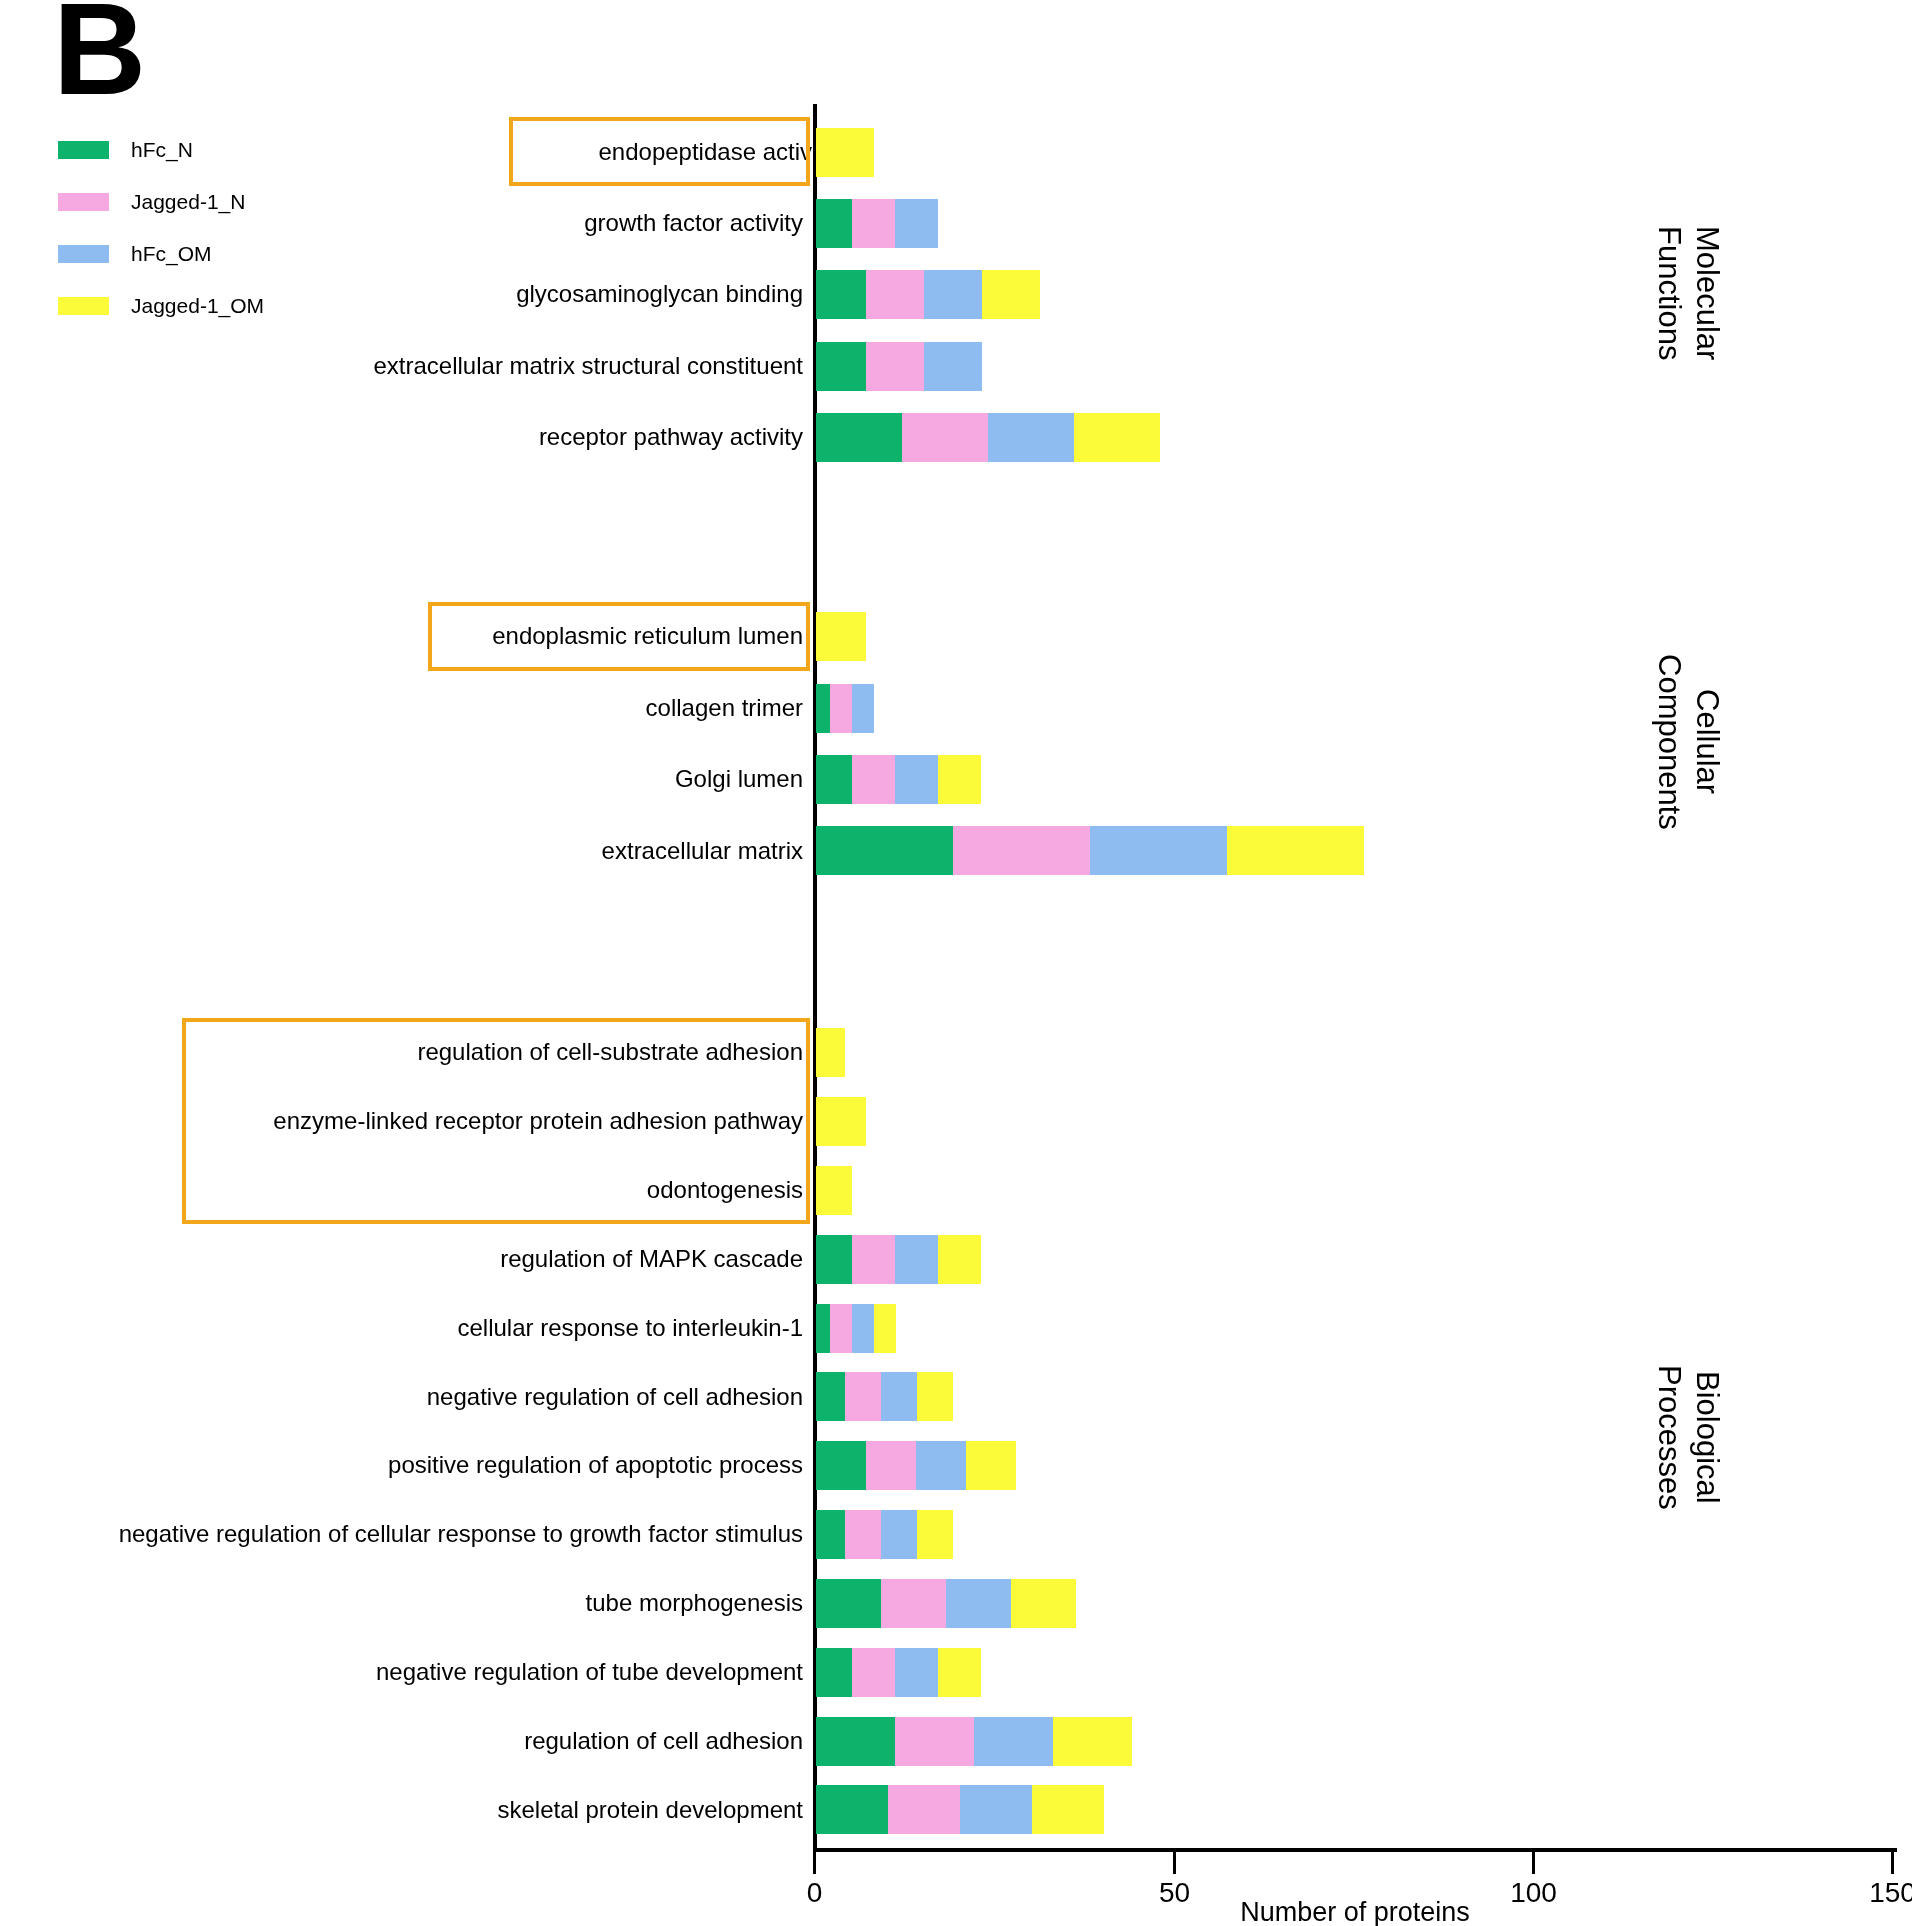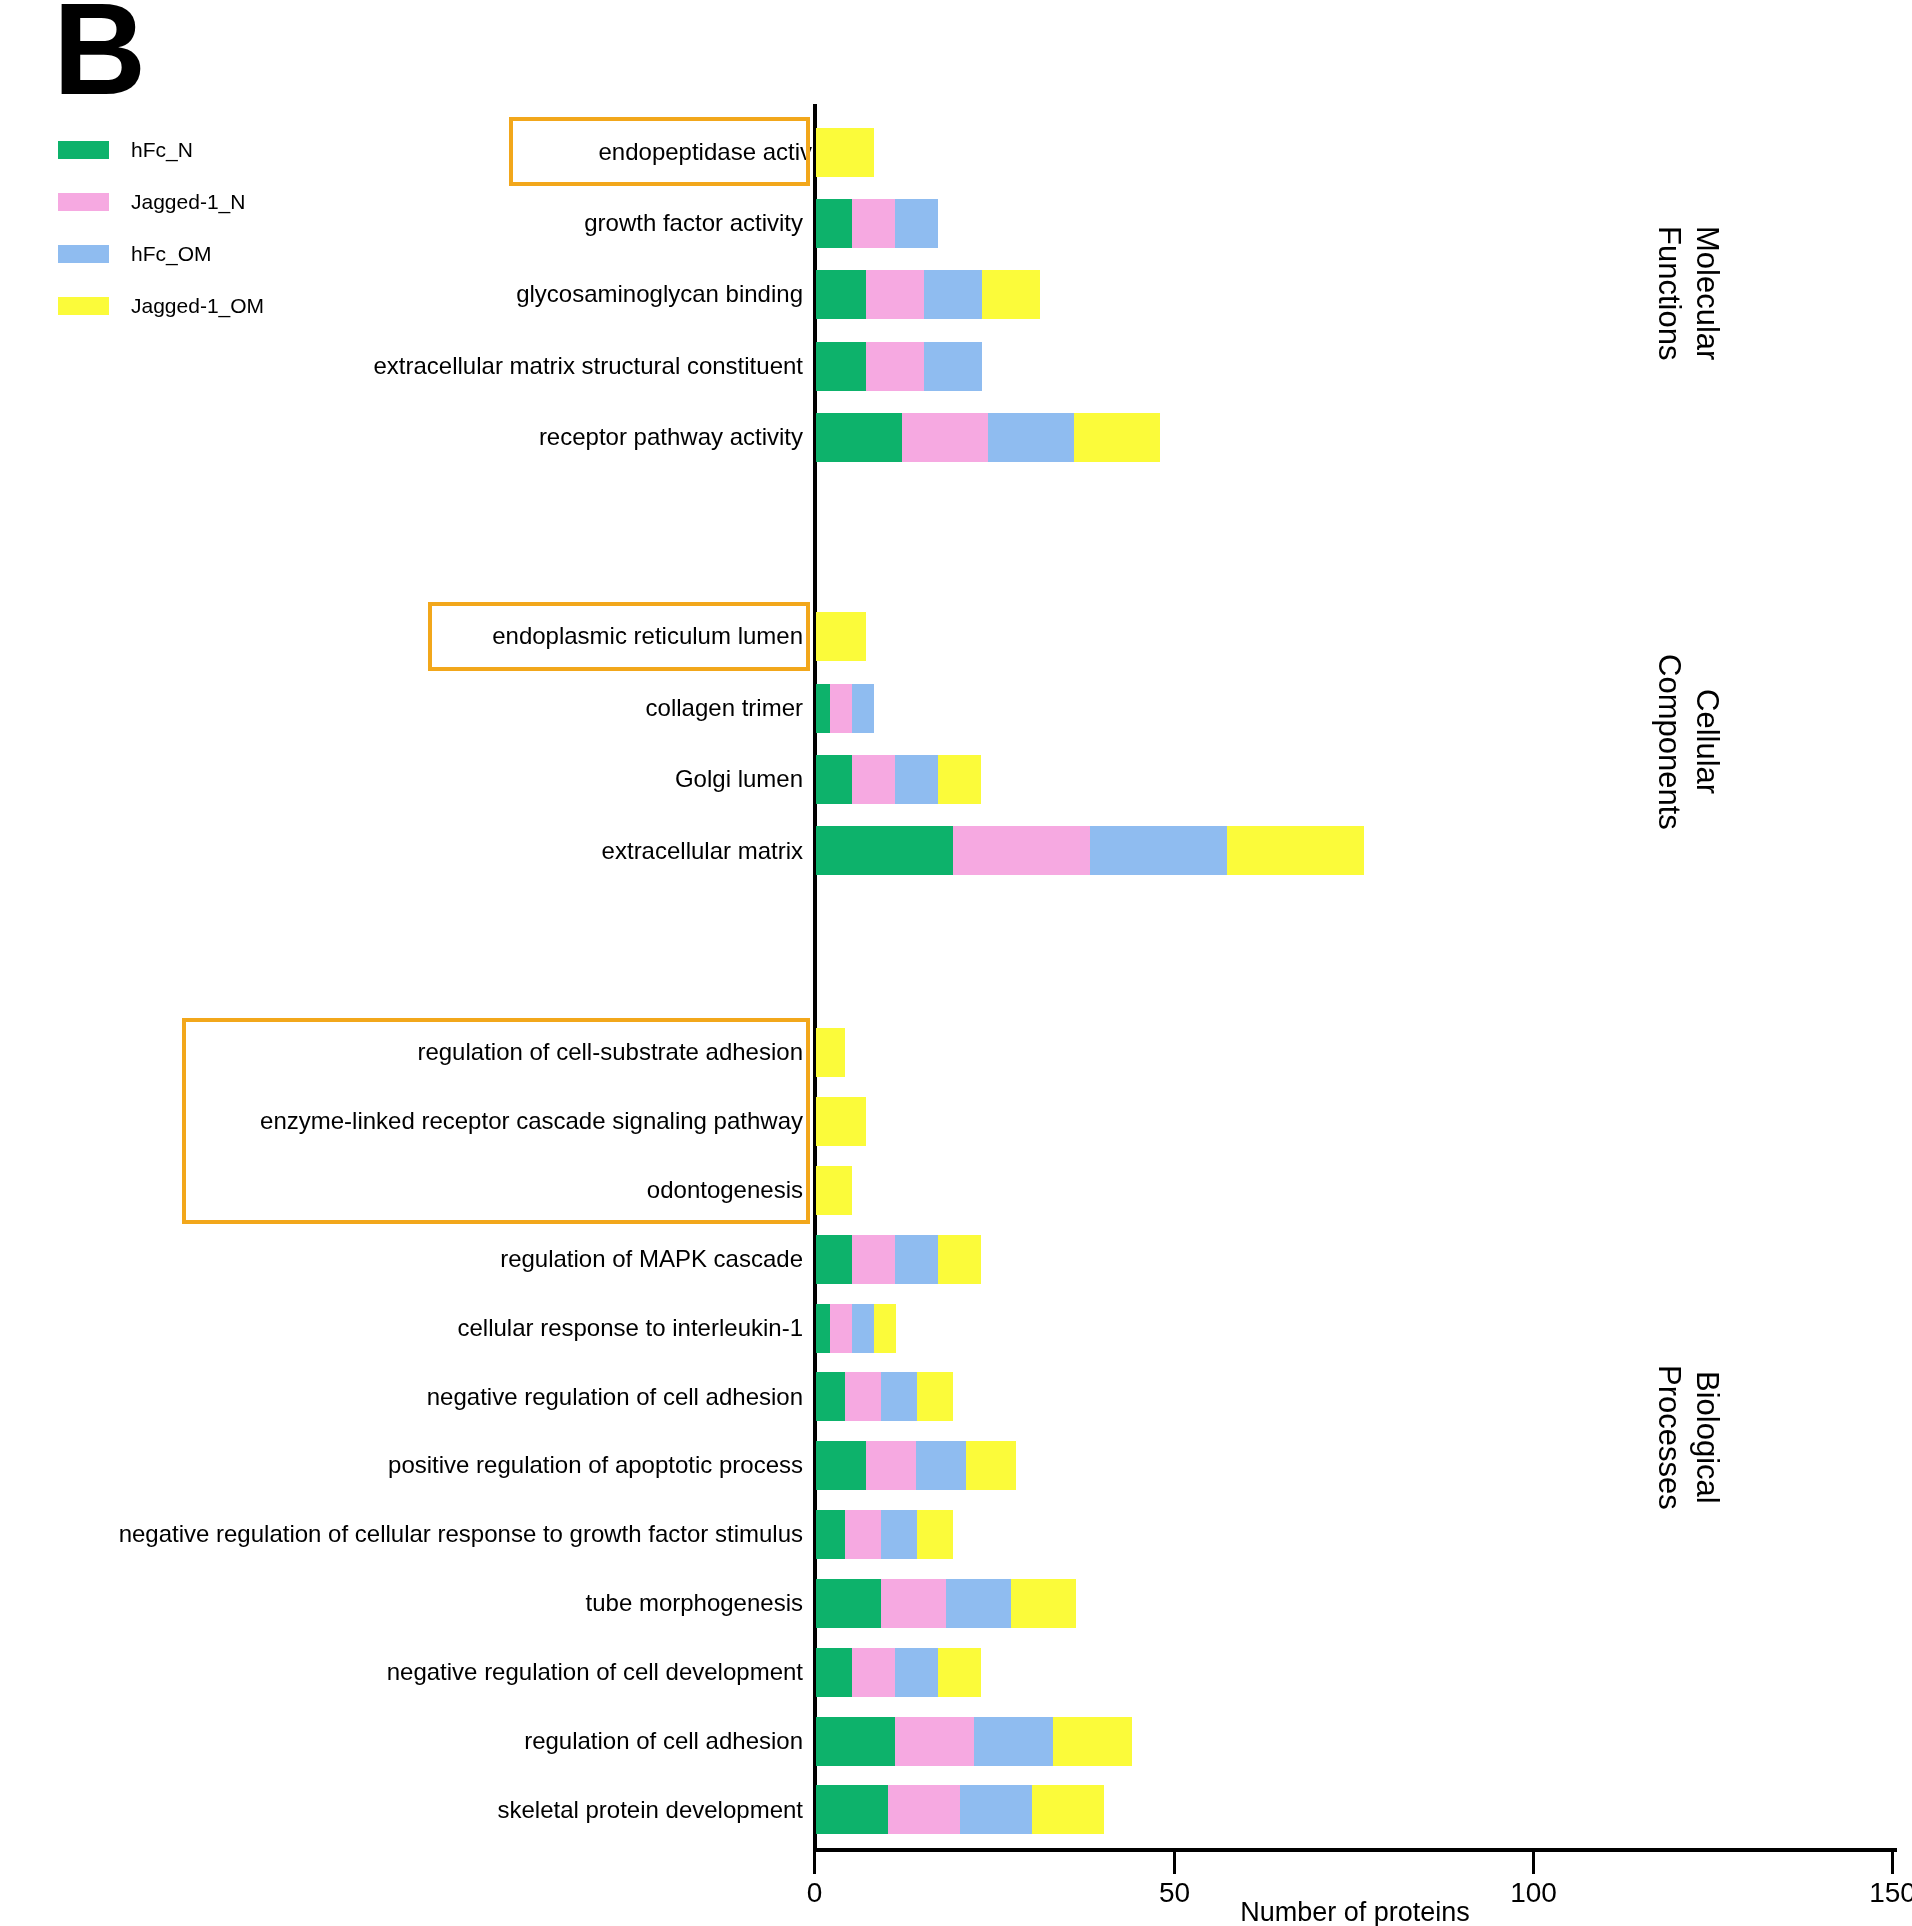--- a/index.html
+++ b/index.html
@@ -125,21 +125,21 @@
         <div class="seg" style="width: 137px; background: rgb(143, 188, 240);"></div>
         <div class="seg" style="width: 137px; background: rgb(251, 251, 58);"></div>
       </div>
       <div class="hl-box" style="left: 428px; top: 602px; width: 382px; height: 69px; border-color: rgb(242, 167, 27); position: absolute;"></div>
       <div class="group-label" style="left: 1640px; top: 577px; height: 329px; position: absolute;">Cellular
 Components</div>
       <div class="row-label" style="right: 1109px; top: 1037px; position: absolute;">regulation of cell-substrate adhesion</div>
       <div class="bar" style="left: 816px; top: 1028px; position: absolute;">
         <div class="seg" style="width: 29px; background: rgb(251, 251, 58);"></div>
       </div>
-      <div class="row-label" style="right: 1109px; top: 1106px; position: absolute;">enzyme-linked receptor cascade signaling pathway</div>
+      <div class="row-label" style="right: 1109px; top: 1106px; position: absolute;">enzyme-linked receptor protein adhesion pathway</div>
       <div class="bar" style="left: 816px; top: 1097px; position: absolute;">
         <div class="seg" style="width: 50px; background: rgb(251, 251, 58);"></div>
       </div>
       <div class="row-label" style="right: 1109px; top: 1175px; position: absolute;">odontogenesis</div>
       <div class="bar" style="left: 816px; top: 1166px; position: absolute;">
         <div class="seg" style="width: 36px; background: rgb(251, 251, 58);"></div>
       </div>
       <div class="row-label" style="right: 1109px; top: 1244px; position: absolute; text-align: center;">regulation of MAPK cascade</div>
       <div class="bar" style="left: 816px; top: 1235px; position: absolute;">
         <div class="seg" style="width: 36px; background: rgb(13, 178, 107);"></div>
@@ -175,21 +175,21 @@
         <div class="seg" style="width: 36px; background: rgb(143, 188, 240);"></div>
         <div class="seg" style="width: 36px; background: rgb(251, 251, 58);"></div>
       </div>
       <div class="row-label" style="right: 1109px; top: 1588px; position: absolute;">tube morphogenesis</div>
       <div class="bar" style="left: 816px; top: 1579px; position: absolute;">
         <div class="seg" style="width: 65px; background: rgb(13, 178, 107);"></div>
         <div class="seg" style="width: 65px; background: rgb(246, 169, 225);"></div>
         <div class="seg" style="width: 65px; background: rgb(143, 188, 240);"></div>
         <div class="seg" style="width: 65px; background: rgb(251, 251, 58);"></div>
       </div>
-      <div class="row-label" style="right: 1109px; top: 1657px; position: absolute;">negative regulation of cell development</div>
+      <div class="row-label" style="right: 1109px; top: 1657px; position: absolute;">negative regulation of tube development</div>
       <div class="bar" style="left: 816px; top: 1648px; position: absolute;">
         <div class="seg" style="width: 36px; background: rgb(13, 178, 107);"></div>
         <div class="seg" style="width: 43px; background: rgb(246, 169, 225);"></div>
         <div class="seg" style="width: 43px; background: rgb(143, 188, 240);"></div>
         <div class="seg" style="width: 43px; background: rgb(251, 251, 58);"></div>
       </div>
       <div class="row-label" style="right: 1109px; top: 1726px; position: absolute;">regulation of cell adhesion</div>
       <div class="bar" style="left: 816px; top: 1717px; position: absolute;">
         <div class="seg" style="width: 79px; background: rgb(13, 178, 107);"></div>
         <div class="seg" style="width: 79px; background: rgb(246, 169, 225);"></div>

